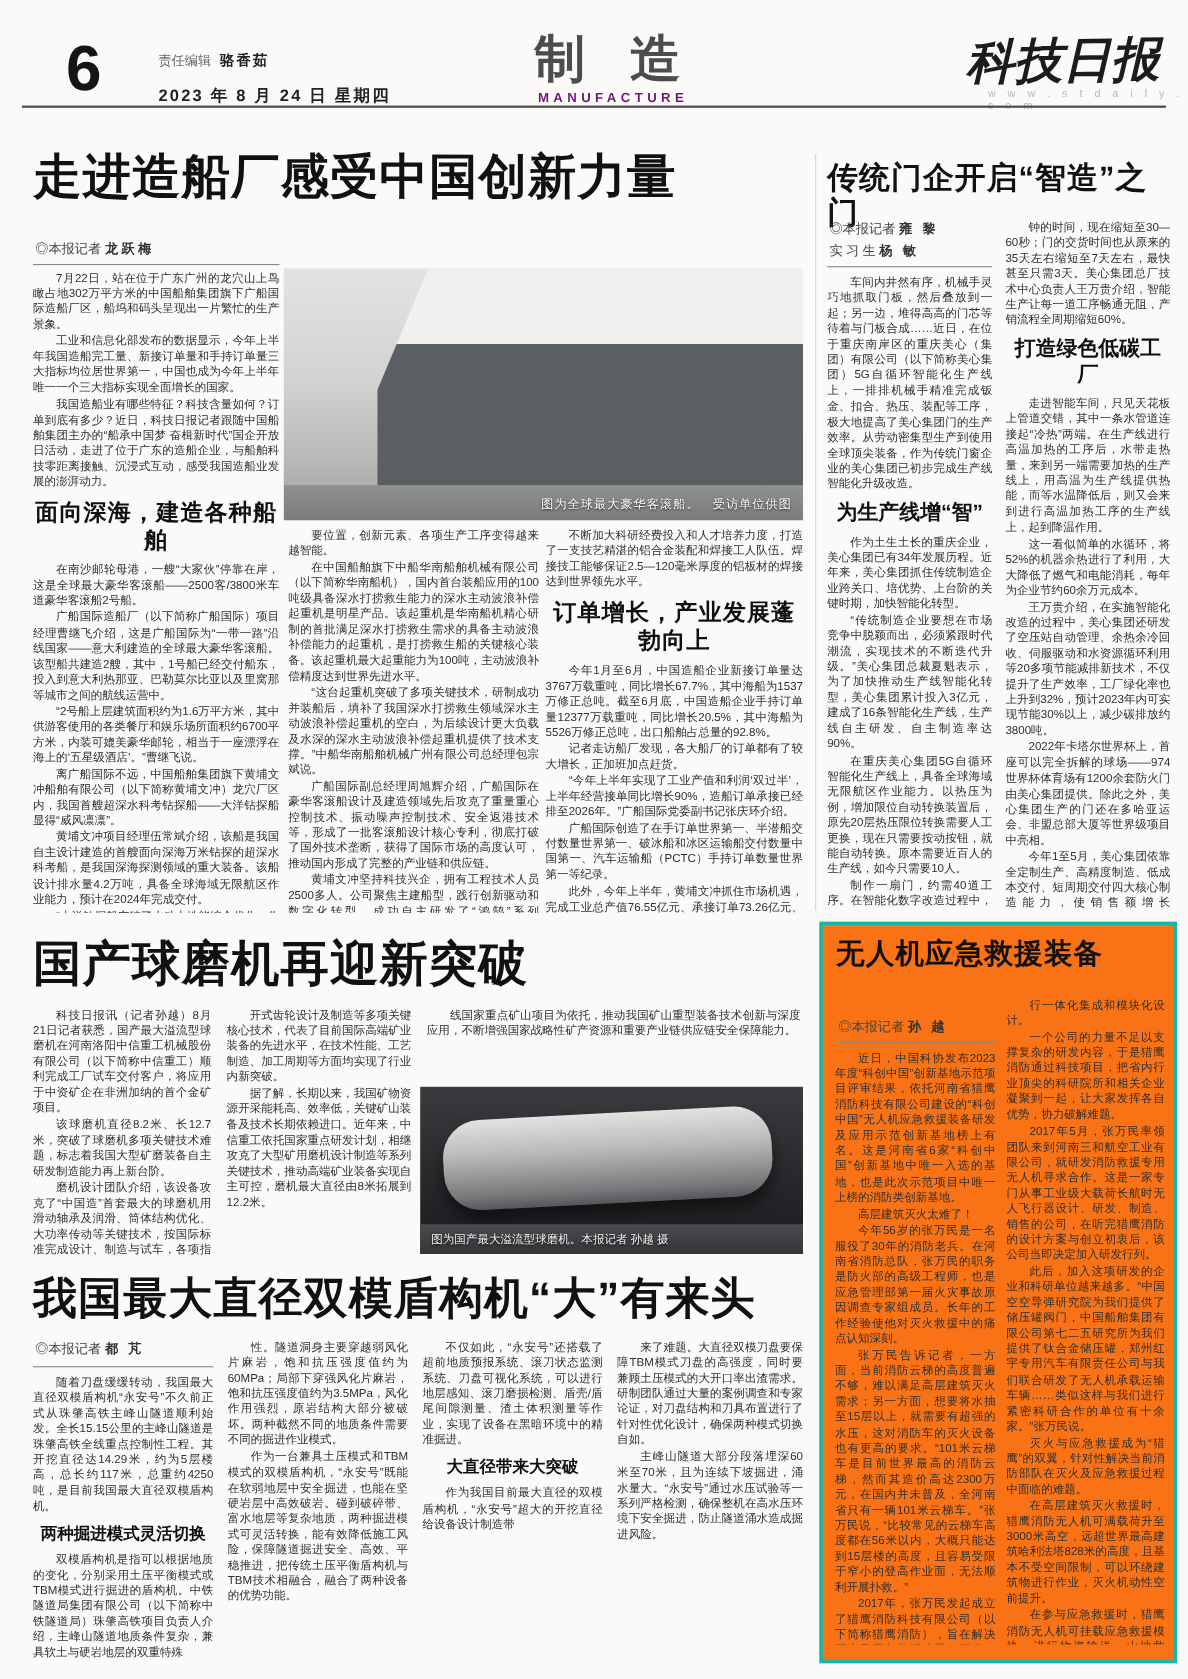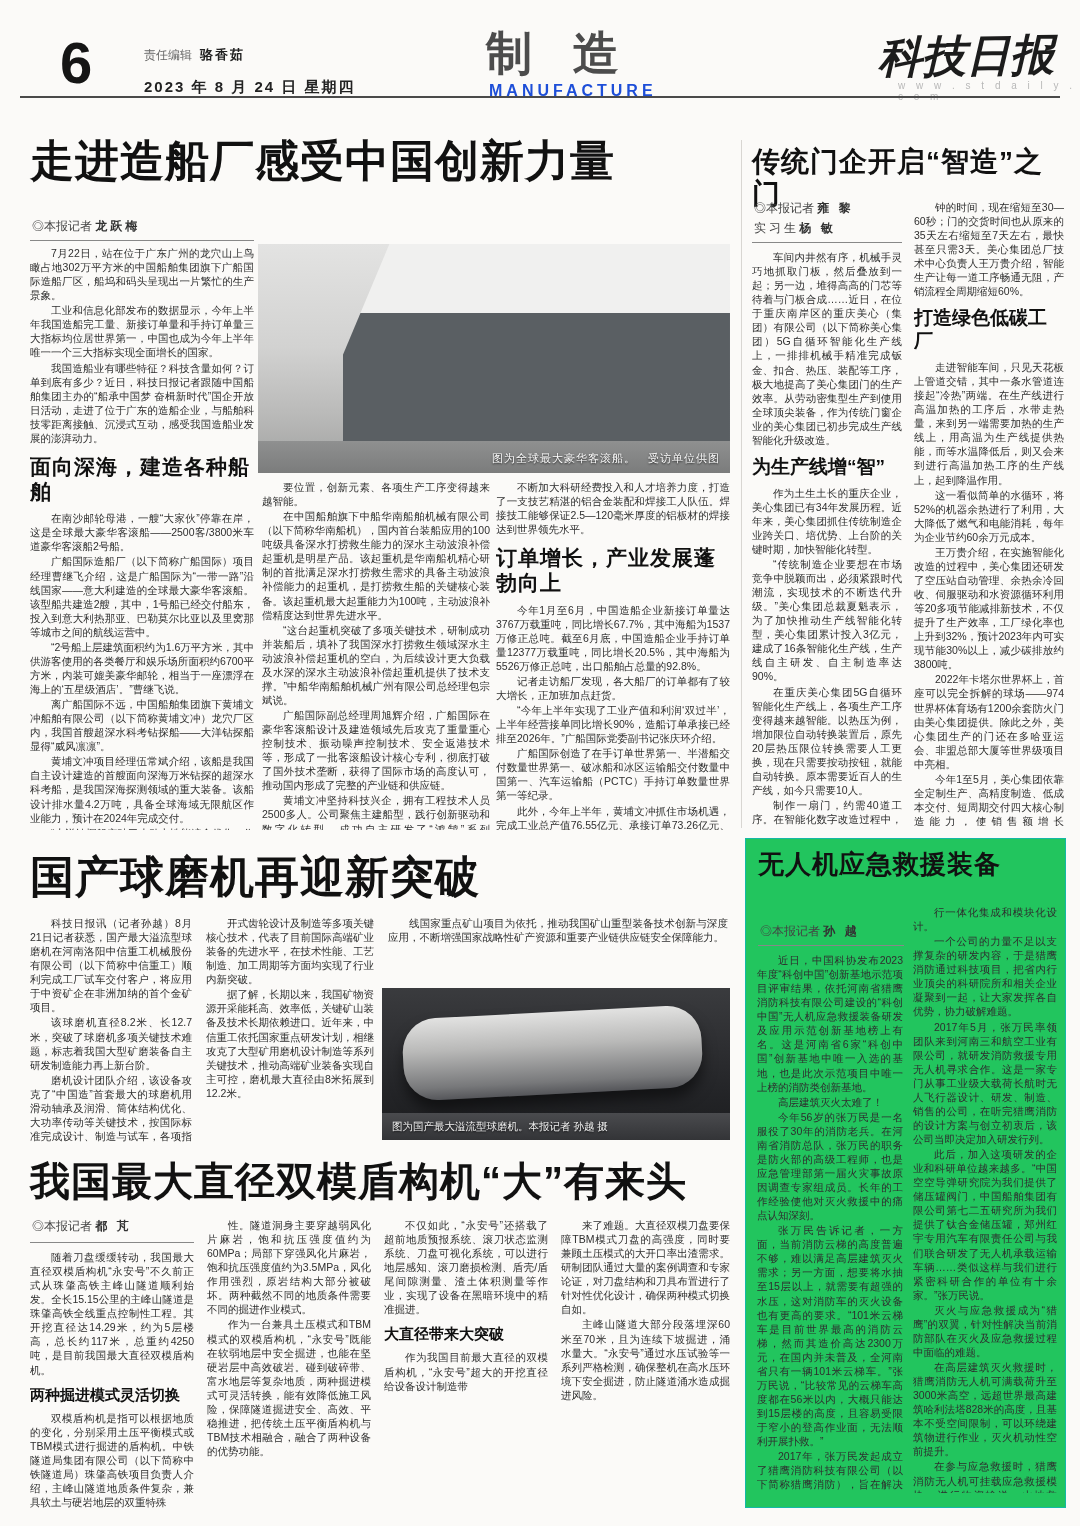--- a/index.html
+++ b/index.html
@@ -8,36 +8,36 @@
     background:#fbfaf8;color:#2b2b2b;
     font-family:"Liberation Sans",sans-serif;
   }
   .abs{position:absolute;}
   
   .page-num{font-size:58px;font-weight:bold;color:#151515;line-height:1;}
   .editor-line{font-size:12px;color:#666;}
   .editor-line b{color:#222;font-size:13px;margin-left:8px;letter-spacing:2px;}
   .date-line{font-size:15px;font-weight:bold;color:#222;letter-spacing:2px;}
   .section-title{font-size:46px;font-weight:bold;color:#4c4c4c;letter-spacing:14px;line-height:1;}
-  .section-en{font-size:16px;color:#1d4ed8;letter-spacing:4px;font-weight:bold;}
+  .section-en{font-size:12px;color:#701a75;letter-spacing:4px;font-weight:bold;}
   .masthead{font-family:"DejaVu Serif",serif;font-style:italic;font-weight:bold;
     font-size:44px;color:#1c1c1c;line-height:1;transform:rotate(-1deg);}
   .masthead-url{font-size:10px;color:#b8b8b8;letter-spacing:4px;}
   .header-rule{height:2px;background:#4a4a4a;}
   
   .article{position:absolute;}
   .headline{font-weight:bold;color:#111;margin:0;line-height:1.15;letter-spacing:1px;}
   .byline{font-size:12px;color:#333;}
   .byline .bp{font-family:"Liberation Serif",serif;color:#444;}
   .byline b{letter-spacing:3px;}
   .byline-rule{height:1px;background:#888;}
   .col{position:absolute;overflow:hidden;}
   .para{font-size:10.5px;line-height:1.34;text-align:justify;text-indent:2em;
     margin:0 0 1px 0;color:#2e2e2e;}
-  .subhead{font-weight:bold;color:#101010;margin:9px 0 7px 0;line-height:1.2;}
+  .subhead{font-weight:bold;color:#101010;text-align:center;margin:9px 0 7px 0;line-height:1.2;}
   .a0 .subhead{font-size:21px;letter-spacing:1px;}
   .a1 .subhead{font-size:19px;}
   .a3 .subhead{font-size:15px;}
   
   .photo{position:absolute;overflow:hidden;background:#cfcfcf;}
   .photo-ship{background:linear-gradient(180deg,#e3e3e2 0%,#d2d2d1 45%,#b9b9b8 75%,#9fa09f 100%);}
   .ship-hull{position:absolute;left:18%;top:0;width:82%;height:88%;
     background:linear-gradient(180deg,#f0f0ef 0 34%,#5a5f63 34% 100%);
     clip-path:polygon(12% 0,100% 0,100% 100%,0 100%,0 55%);}
   .ship-decks{position:absolute;left:30%;top:0;width:70%;height:30%;
@@ -48,21 +48,21 @@
     text-shadow:0 1px 2px rgba(0,0,0,.8);letter-spacing:1px;}
   .photo-mill{background:linear-gradient(180deg,#3a3b3e,#232427 70%,#1b1c1e);}
   .mill-cyl{position:absolute;left:6%;top:16%;width:86%;height:54%;border-radius:34px;
     background:linear-gradient(180deg,#e2e2e1 0%,#b9b9b8 40%,#77787a 85%,#55565a 100%);
     transform:rotate(-3deg);box-shadow:0 10px 14px rgba(0,0,0,.5);}
   .mill-base{position:absolute;left:0;bottom:0;width:100%;height:18%;
     background:linear-gradient(180deg,#4a4b4e,#333437);}
   .mill-caption{position:absolute;left:10px;bottom:6px;font-size:10.5px;color:#f2f2f2;
     text-shadow:0 1px 2px rgba(0,0,0,.85);}
   
-  .redbox{border:1px solid #14b8a6;background:#22c55e;}
+  .redbox{border:3px solid #14b8a6;background:#f97316;}
   .vdivider{width:1px;background:#d8d6d2;}
 </style>
 </head>
 <body>
 
 <div class="abs page-num" style="left:60px;top:34px;">6</div>
 <div class="abs editor-line" style="left:144px;top:46px;">
   <span>责任编辑</span><b>骆香茹</b>
 </div>
 <div class="abs date-line" style="left:144px;top:66px;margin-top:12px;">2023 年 8 月 24 日  星期四</div>
@@ -130,21 +130,21 @@
     <span class="bp">实 习 生</span>
     <b>杨 敏</b>
   </div>
   <div class="byline-rule abs" style="left:0;top:102px;width:150px;"></div>
 
   <div class="col" style="left:0;top:110px;width:150px;height:576px;">
       <p class="para">车间内井然有序，机械手灵巧地抓取门板，然后叠放到一起；另一边，堆得高高的门芯等待着与门板合成……近日，在位于重庆南岸区的重庆美心（集团）有限公司（以下简称美心集团）5G自循环智能化生产线上，一排排机械手精准完成钣金、扣合、热压、装配等工序，极大地提高了美心集团门的生产效率。从劳动密集型生产到使用全球顶尖装备，作为传统门窗企业的美心集团已初步完成生产线智能化升级改造。</p>
       <h3 class="subhead">为生产线增“智”</h3>
       <p class="para">作为土生土长的重庆企业，美心集团已有34年发展历程。近年来，美心集团抓住传统制造企业跨关口、培优势、上台阶的关键时期，加快智能化转型。</p>
       <p class="para">“传统制造企业要想在市场竞争中脱颖而出，必须紧跟时代潮流，实现技术的不断迭代升级。”美心集团总裁夏魁表示，为了加快推动生产线智能化转型，美心集团累计投入3亿元，建成了16条智能化生产线，生产线自主研发、自主制造率达90%。</p>
-      <p class="para">在重庆美心集团5G自循环智能化生产线上，各项生产工序变得越来越智能。以热压为例，增加限位自动转换装置后，原先20层热压限位转换需要人工更换，现在只需要按动按钮，就能自动转换。原本需要近百人的生产线，如今只需要10人。</p>
+      <p class="para">在重庆美心集团5G自循环智能化生产线上，具备全球海域无限航区作业能力。以热压为例，增加限位自动转换装置后，原先20层热压限位转换需要人工更换，现在只需要按动按钮，就能自动转换。原本需要近百人的生产线，如今只需要10人。</p>
       <p class="para">制作一扇门，约需40道工序。在智能化数字改造过程中，美心集团以前的单机“孤岛式”生产设备，通过运用物联网和软件技术，综合使用智能化技术和制造技术，实现了数据互联互通。</p>
     </div>
   <div class="col" style="left:162px;top:60px;width:150px;height:626px;">
       <p class="para">钟的时间，现在缩短至30—60秒；门的交货时间也从原来的35天左右缩短至7天左右，最快甚至只需3天。美心集团总厂技术中心负责人王万贵介绍，智能生产让每一道工序畅通无阻，产销流程全周期缩短60%。</p>
       <h3 class="subhead">打造绿色低碳工厂</h3>
       <p class="para">走进智能车间，只见天花板上管道交错，其中一条水管道连接起“冷热”两端。在生产线进行高温加热的工序后，水带走热量，来到另一端需要加热的生产线上，用高温为生产线提供热能，而等水温降低后，则又会来到进行高温加热工序的生产线上，起到降温作用。</p>
       <p class="para">这一看似简单的水循环，将52%的机器余热进行了利用，大大降低了燃气和电能消耗，每年为企业节约60余万元成本。</p>
       <p class="para">王万贵介绍，在实施智能化改造的过程中，美心集团还研发了空压站自动管理、余热余冷回收、伺服驱动和水资源循环利用等20多项节能减排新技术，不仅提升了生产效率，工厂绿化率也上升到32%，预计2023年内可实现节能30%以上，减少碳排放约3800吨。</p>
       <p class="para">2022年卡塔尔世界杯上，首座可以完全拆解的球场——974世界杯体育场有1200余套防火门由美心集团提供。除此之外，美心集团生产的门还在多哈亚运会、非盟总部大厦等世界级项目中亮相。</p>
       <p class="para">今年1至5月，美心集团依靠全定制生产、高精度制造、低成本交付、短周期交付四大核心制造能力，使销售额增长16.09%。</p>

